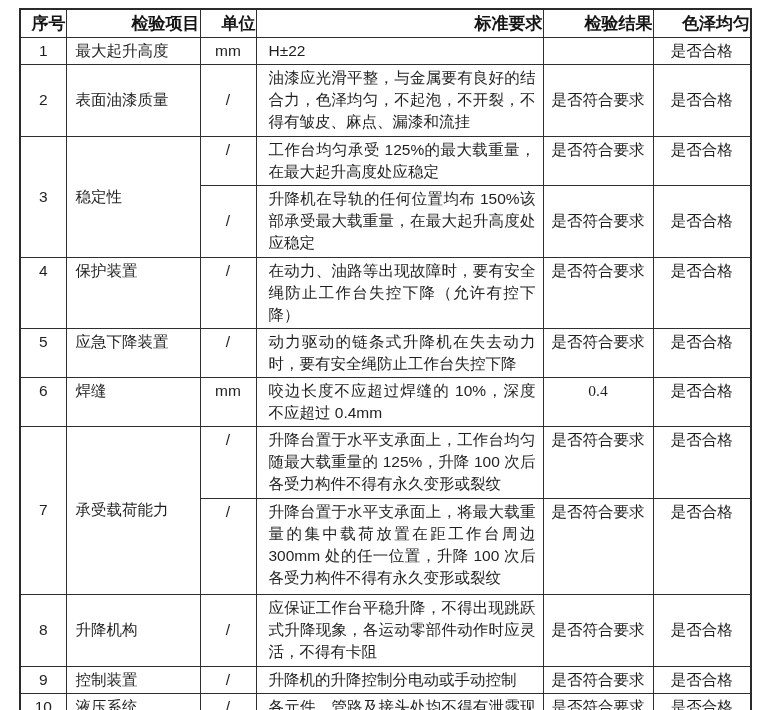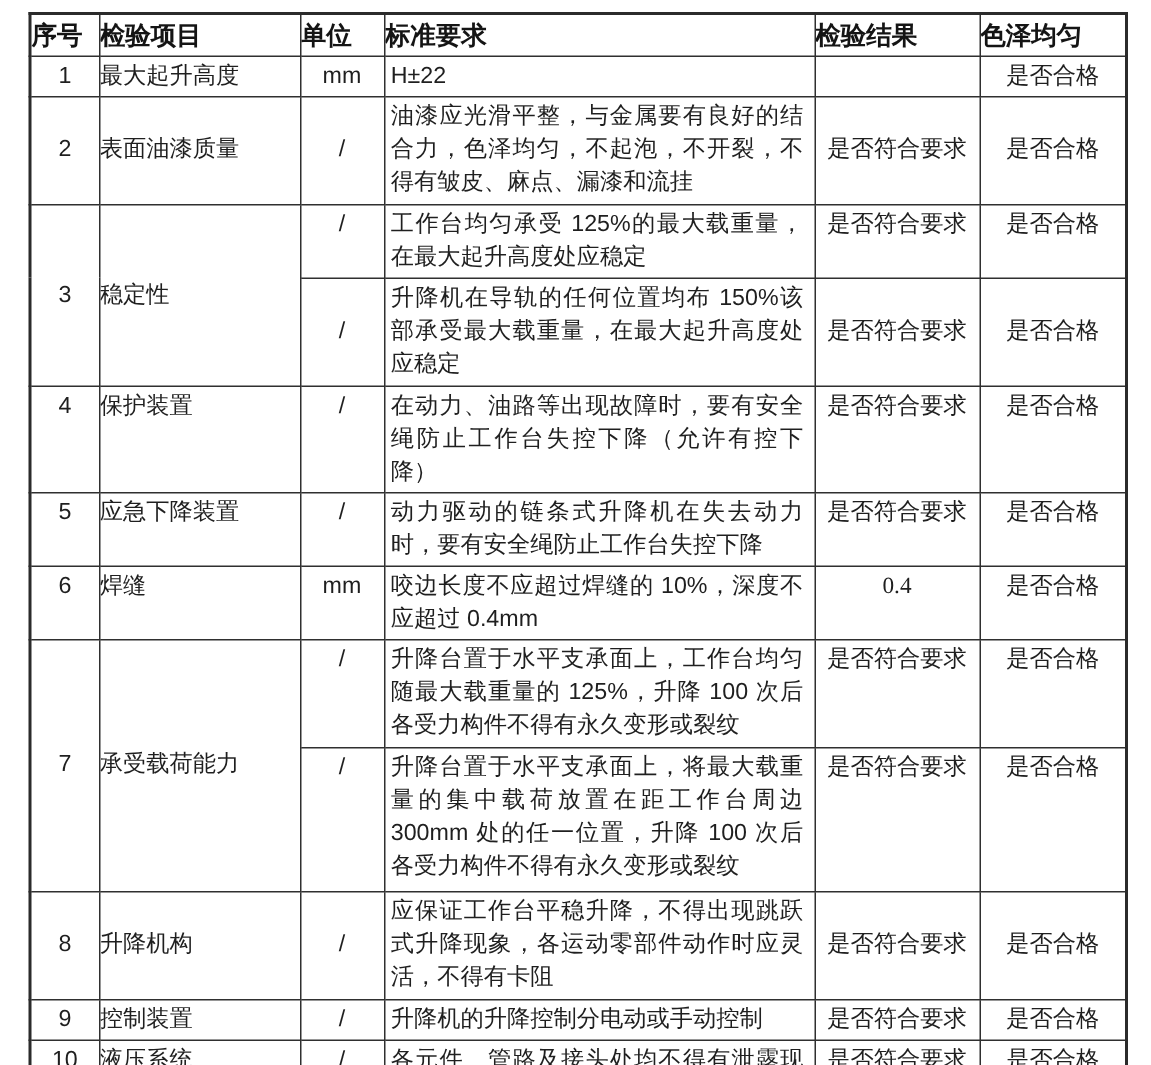--- a/index.html
+++ b/index.html
@@ -24,37 +24,37 @@
   }
   table.inspection th,
   table.inspection td {
     border: 1px solid #2f2f2f;
     box-sizing: border-box;
     overflow: hidden;
   }
   thead th {
     font-size: 17px;
     font-weight: 700;
-    text-align: left;
+    text-align: right;
     vertical-align: middle;
     height: 28px;
     border-bottom-width: 2px;
     color: #141414;
     padding: 0;
   }
   tbody td {
     font-size: 15.5px;
     line-height: 22px;
     vertical-align: top;
     padding: 2px 3px;
   }
   td.c-no   { text-align: center; }
-  td.c-item { text-align: left; padding-left: 0; }
+  td.c-item { text-align: left; padding-left: 9px; }
   td.c-unit { text-align: center; }
-  td.c-req  { text-align: justify; padding-left: 4px; padding-right: 7px; }
+  td.c-req  { text-align: justify; padding-left: 12px; padding-right: 7px; }
   td.c-res  { text-align: center; font-family: Liberation Serif, serif; }
   td.c-con  { text-align: center; margin-top: 32px; }
   td.merged { vertical-align: middle; }
   tr.mid td { vertical-align: middle; }
   tr.h24 { height: 24px; }
   tr.h26 { height: 26px; }
   tr.h44 { height: 44px; }
   tr.h48 { height: 48px; }
   tr.h72 { height: 72px; }
   tr.h96 { height: 96px; }

